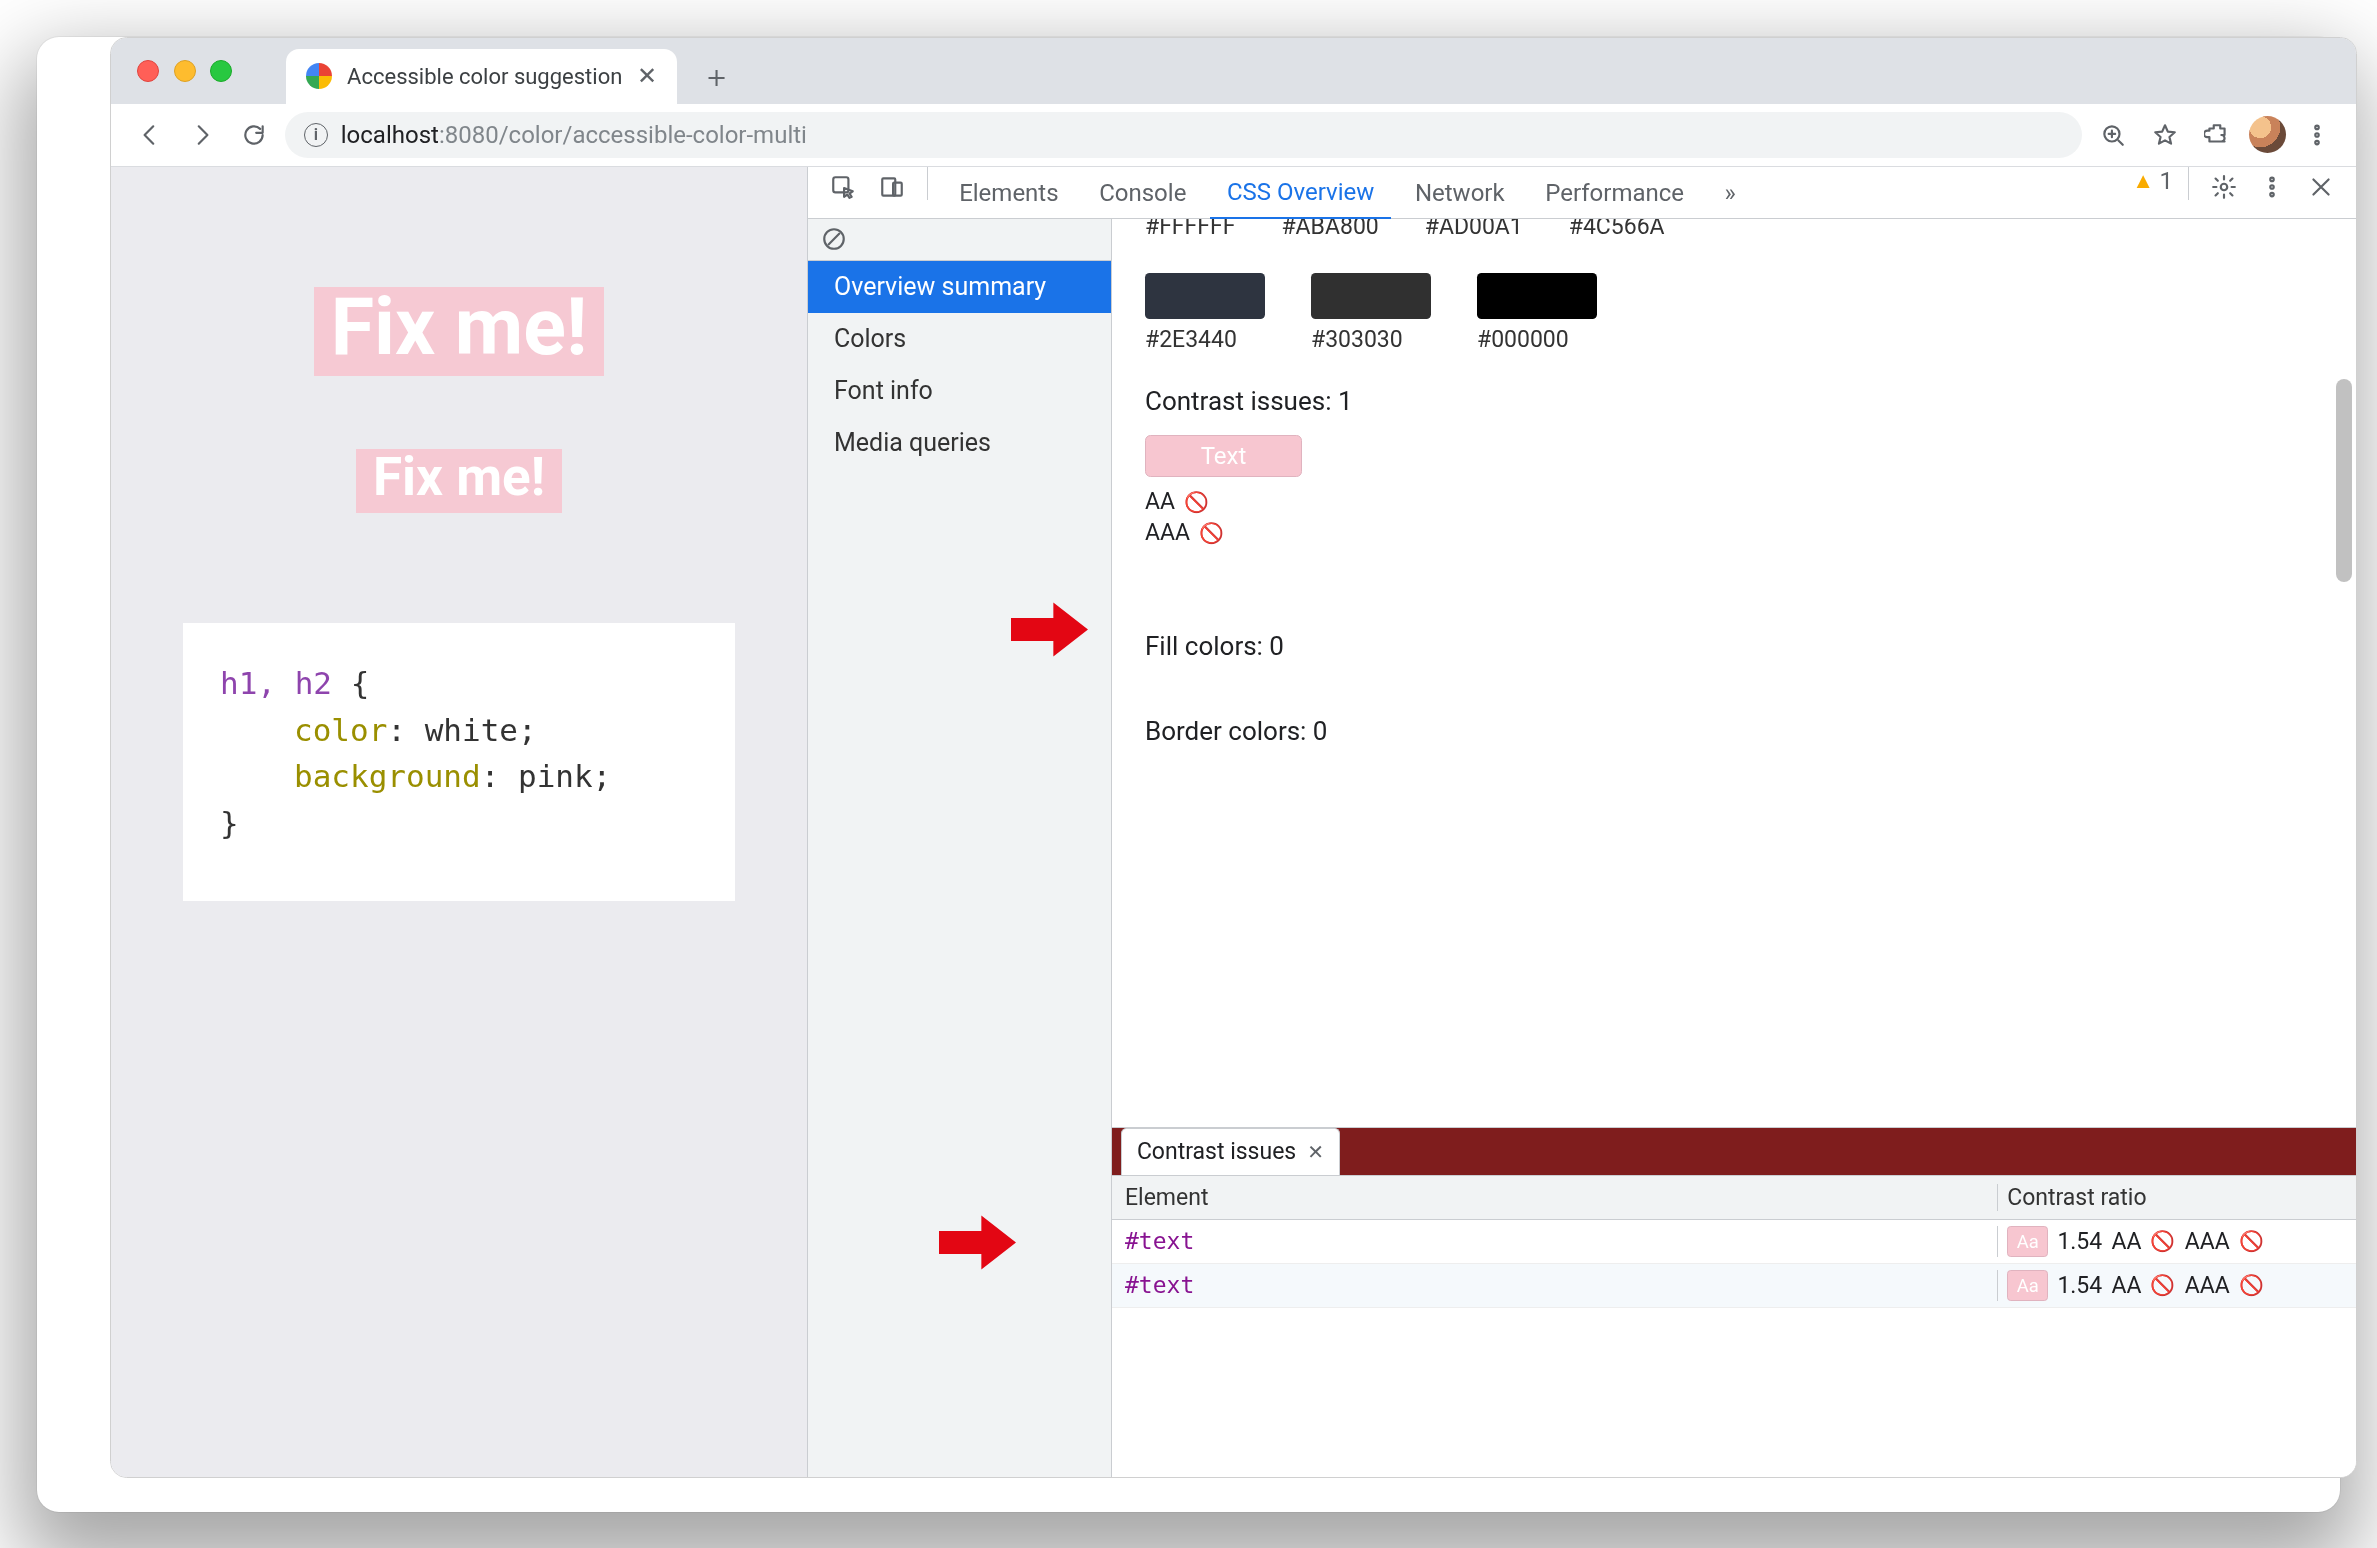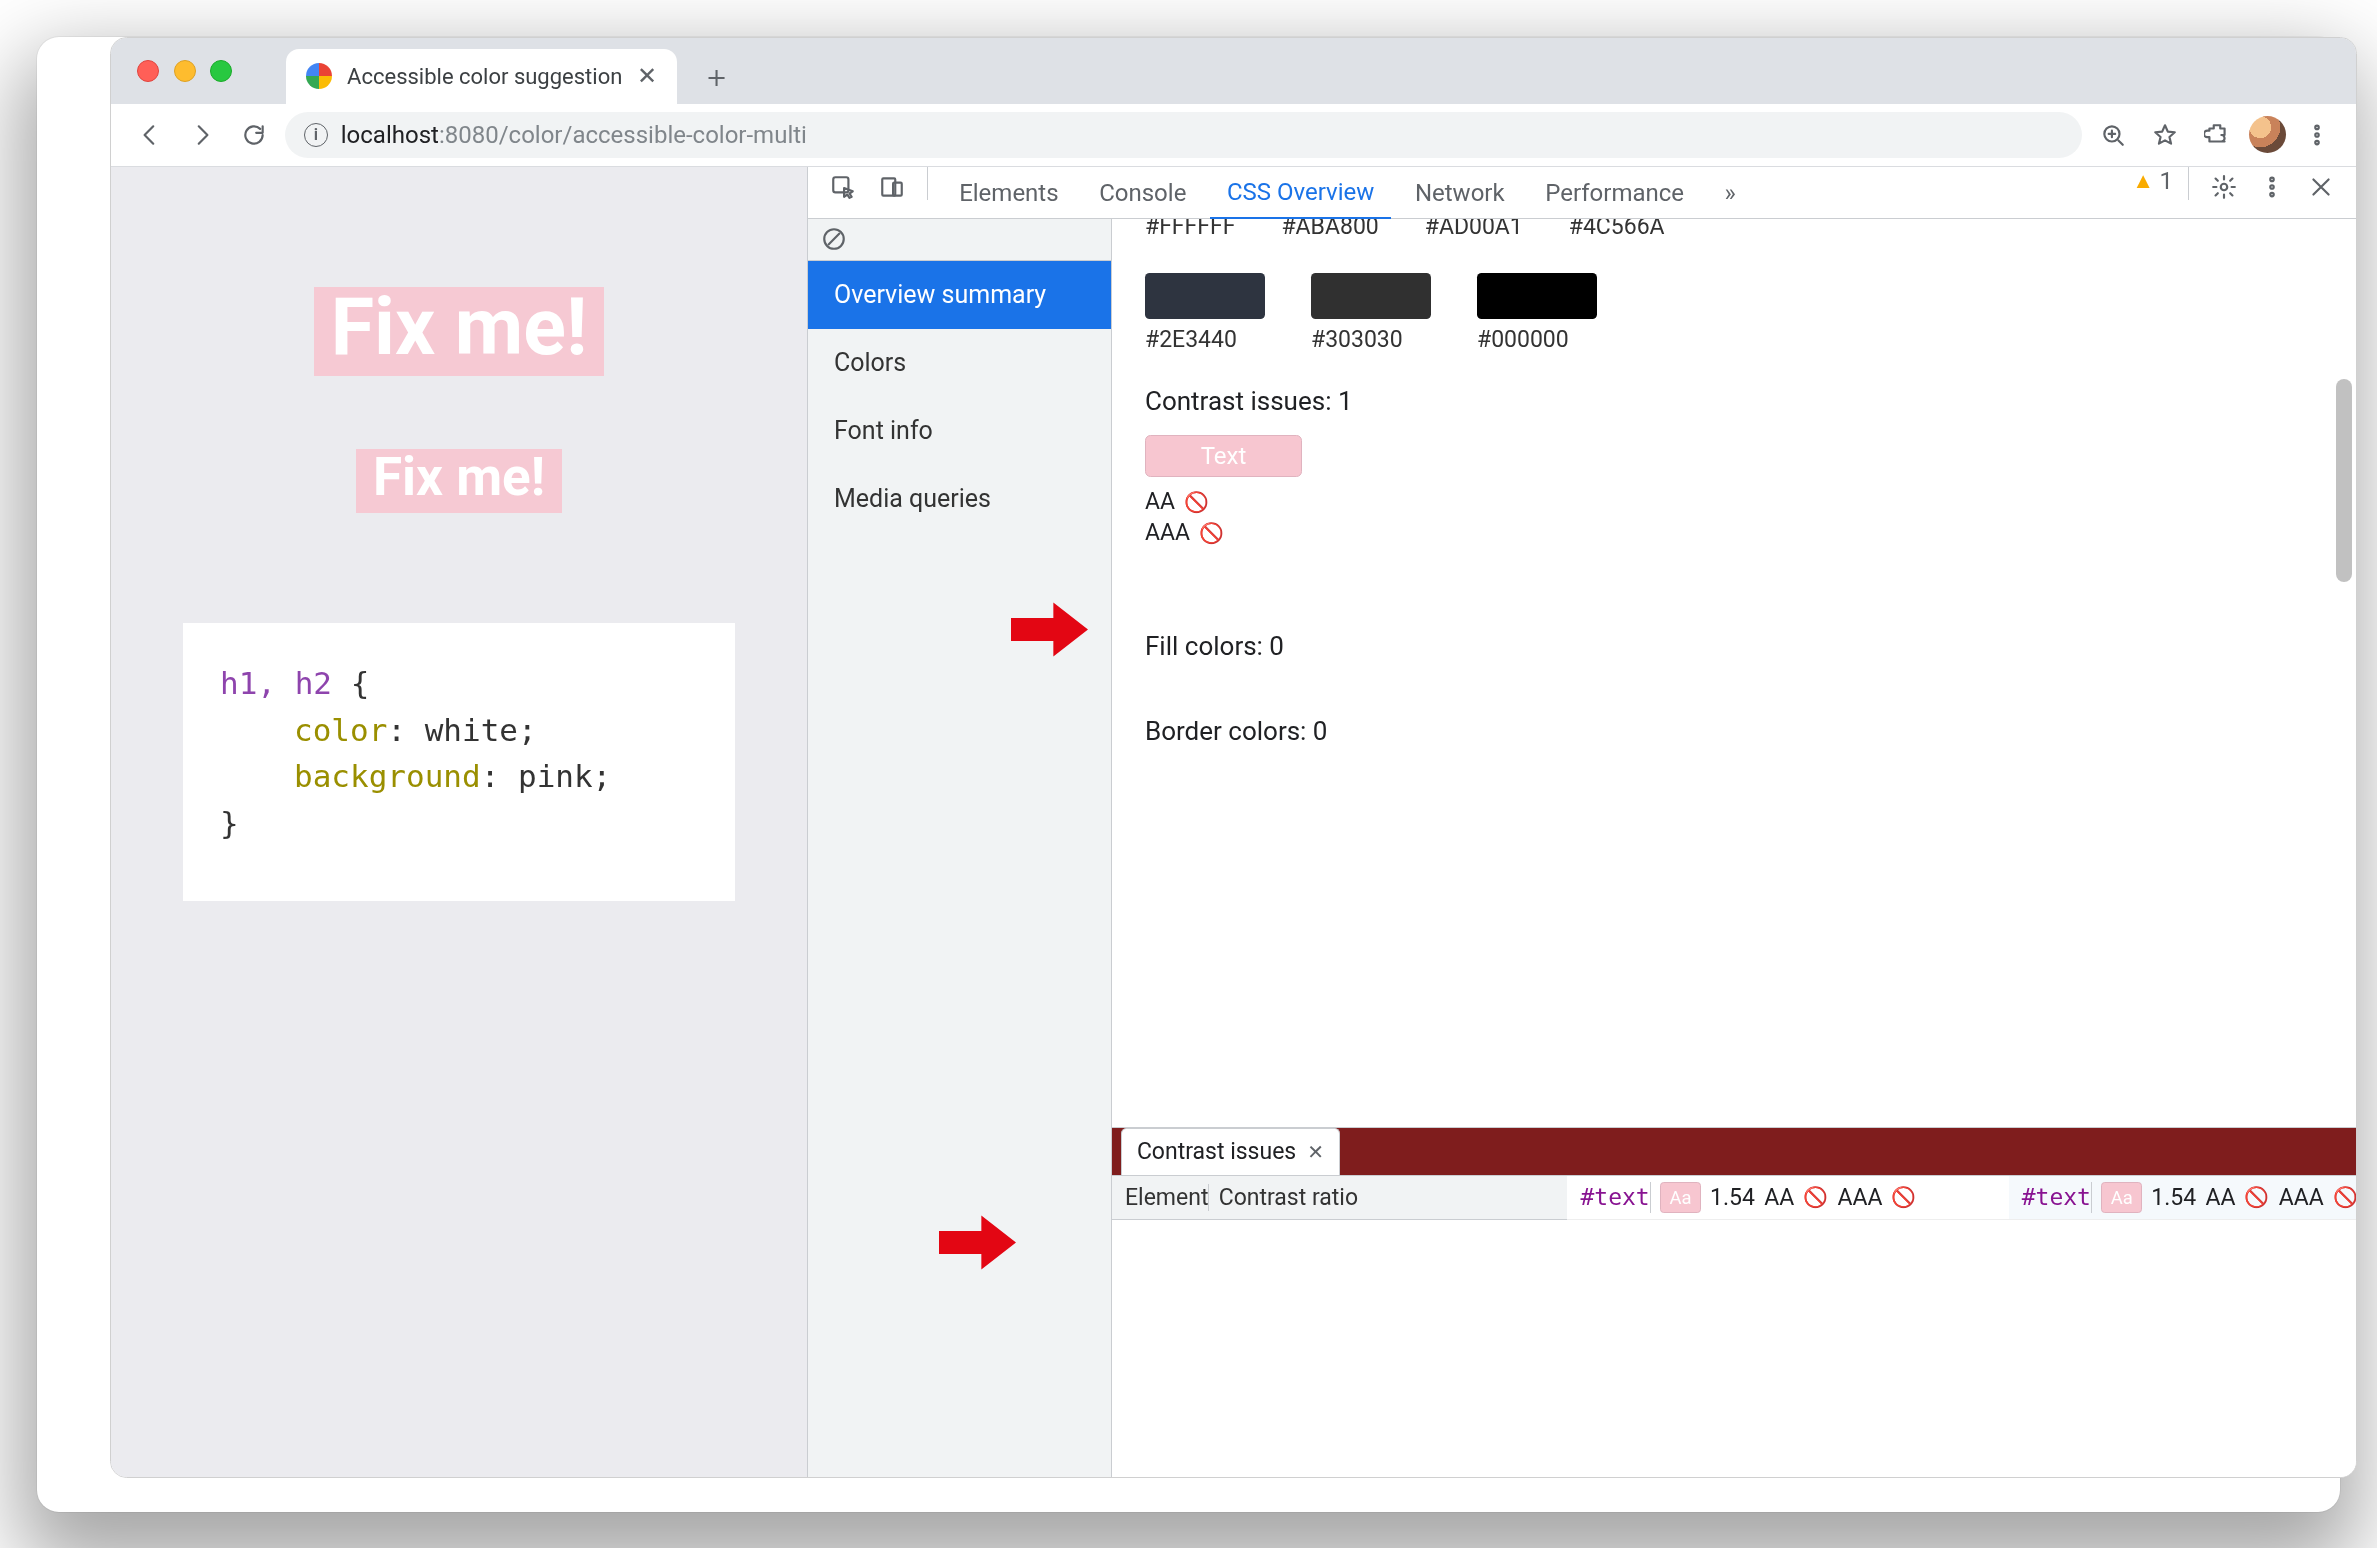--- a/index.html
+++ b/index.html
@@ -180,21 +180,21 @@
     background:#f1f3f4;
     display:flex;flex-direction:column;
     font-size:25px;
     color:#333;
   }
   .rail .rail-top {
     height:42px;border-bottom:0.9px solid #cacdd1;
     display:flex;align-items:center;padding-left:13px;
     color:#80868b;
   }
-  .rail .item { padding:19px 26px; line-height:1.2; }
+  .rail .item { padding:11px 26px; line-height:1.2; }
   .rail .item.active { background:#1a73e8; color:#fff; }
 
   
   .pane {
     flex:1; display:flex; flex-direction:column;
     min-width:0; position:relative;
   }
   .pane-scroll {
     flex:1; overflow:hidden; padding:5.5px 33px 28px 33px;
   }
@@ -232,21 +232,21 @@
   .drawer-tab {
     background:#fff;border:0.9px solid #cacdd1;border-bottom:none;
     border-radius:5.5px 5.5px 0 0;
     padding:9.2px 14.7px;margin-left:9.2px;
     display:flex;align-items:center;gap:11px;
   }
   .drawer-tab .x { color:#5f6368; font-size:20px; }
 
   .grid {
     flex:1;
-    display:flex;
+    display:flex;flex-direction:column;
   }
   .grid-row { display:flex; height:44px; align-items:center; }
   .grid-row.header { background:#f1f3f4; border-bottom:0.9px solid #cacdd1; font-weight:400; color:#333;}
   .grid-row:not(.header) { border-bottom:0.9px solid #eee; }
   .grid-row.alt { background:#f5f9fc; }
   .col-el { flex:1; padding-left:13px; color:#881391; font-family: ui-monospace, Menlo, monospace;}
   .grid-row.header .col-el { color:#333; font-family:inherit;}
   .col-cr { width:359px; border-left:0.9px solid #cacdd1; padding-left:9.2px; display:flex;align-items:center;gap:9.2px;}
   .grid-row.header .col-cr { color:#333;}
   .aa-chip {

